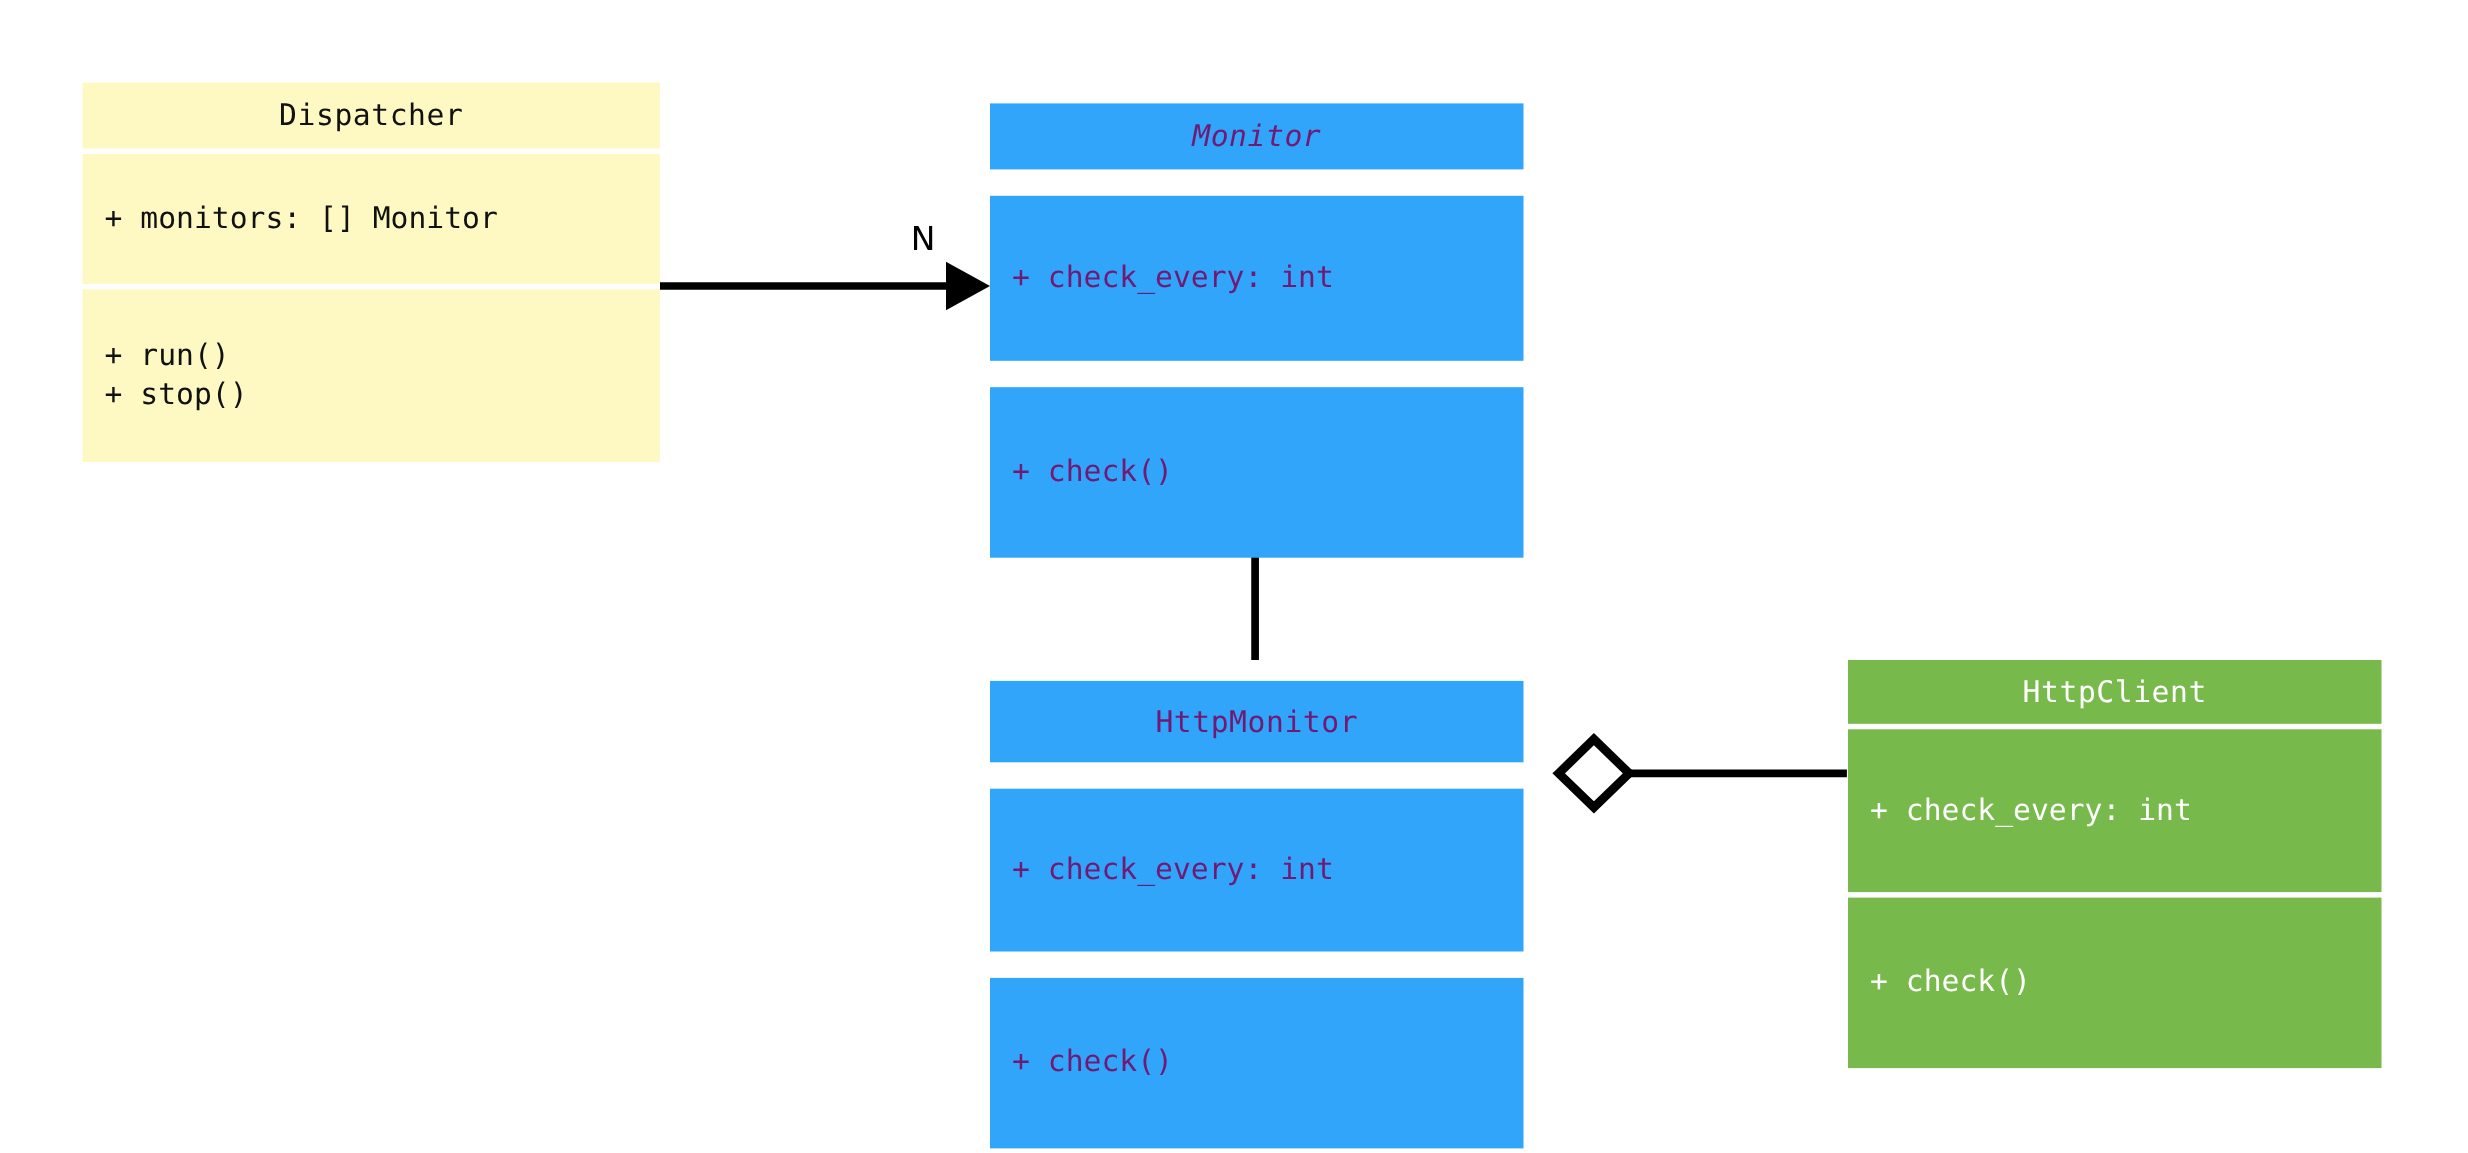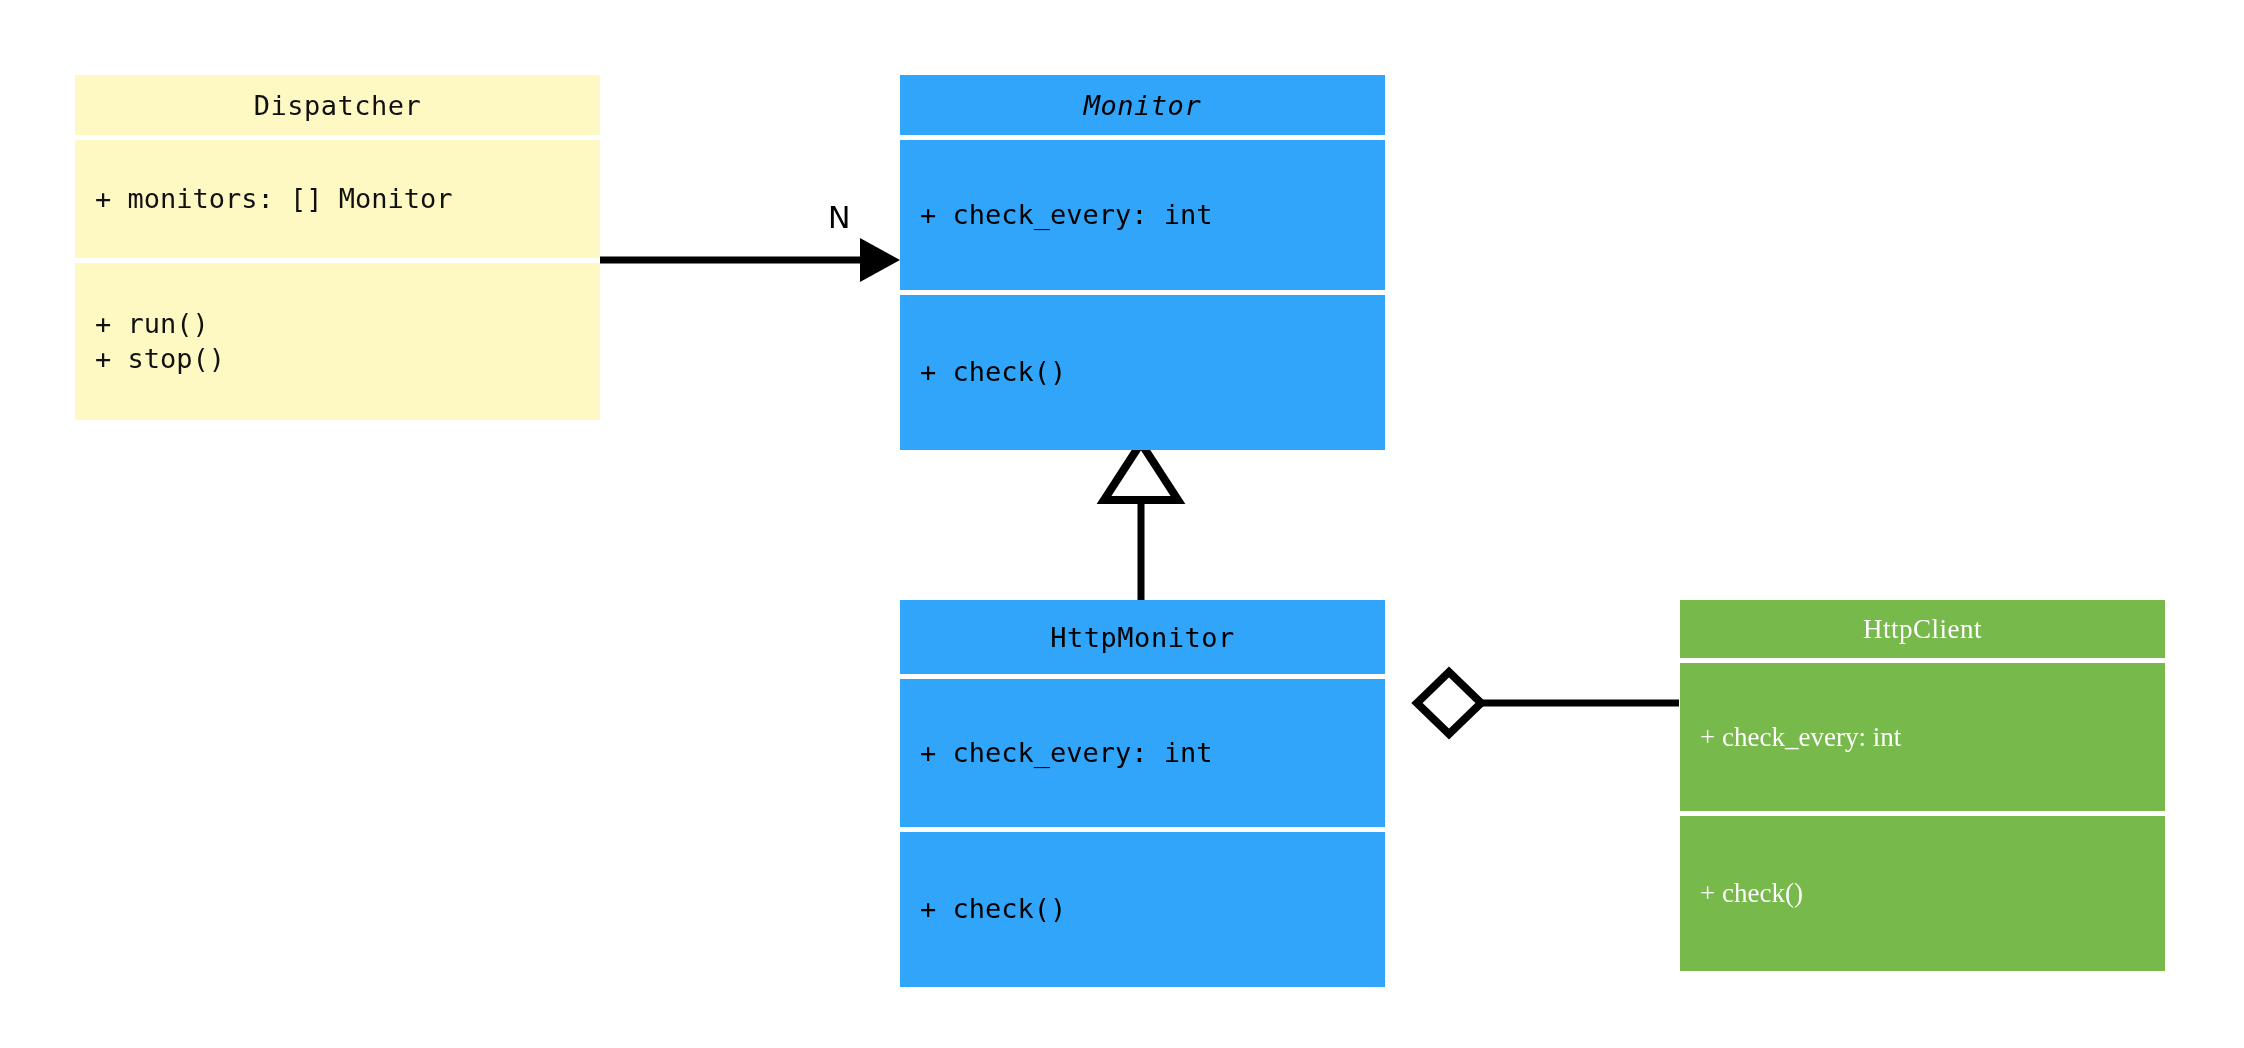--- a/index.html
+++ b/index.html
@@ -55,23 +55,23 @@
     white-space: pre;
   }
 
   
   .theme-cream .uml-compartment { background: #fef9c3; }
   .theme-cream .uml-title,
   .theme-cream .uml-body { color: #111111; }
 
   .theme-blue .uml-compartment { background: #30a5fa; }
   .theme-blue .uml-title,
-  .theme-blue .uml-body { color: #000000; }
+  .theme-blue .uml-body { color: #701a75; margin-top: 19px; }
 
-  .theme-green .uml-compartment { background: #78b94c; font-family: Liberation Serif, serif; }
+  .theme-green .uml-compartment { background: #78b94c; }
   .theme-green .uml-title,
   .theme-green .uml-body { color: #ffffff; }
 
   
   .connector-layer {
     position: absolute;
     left: 0;
     top: 0;
     width: 2244px;
     height: 1048px;

